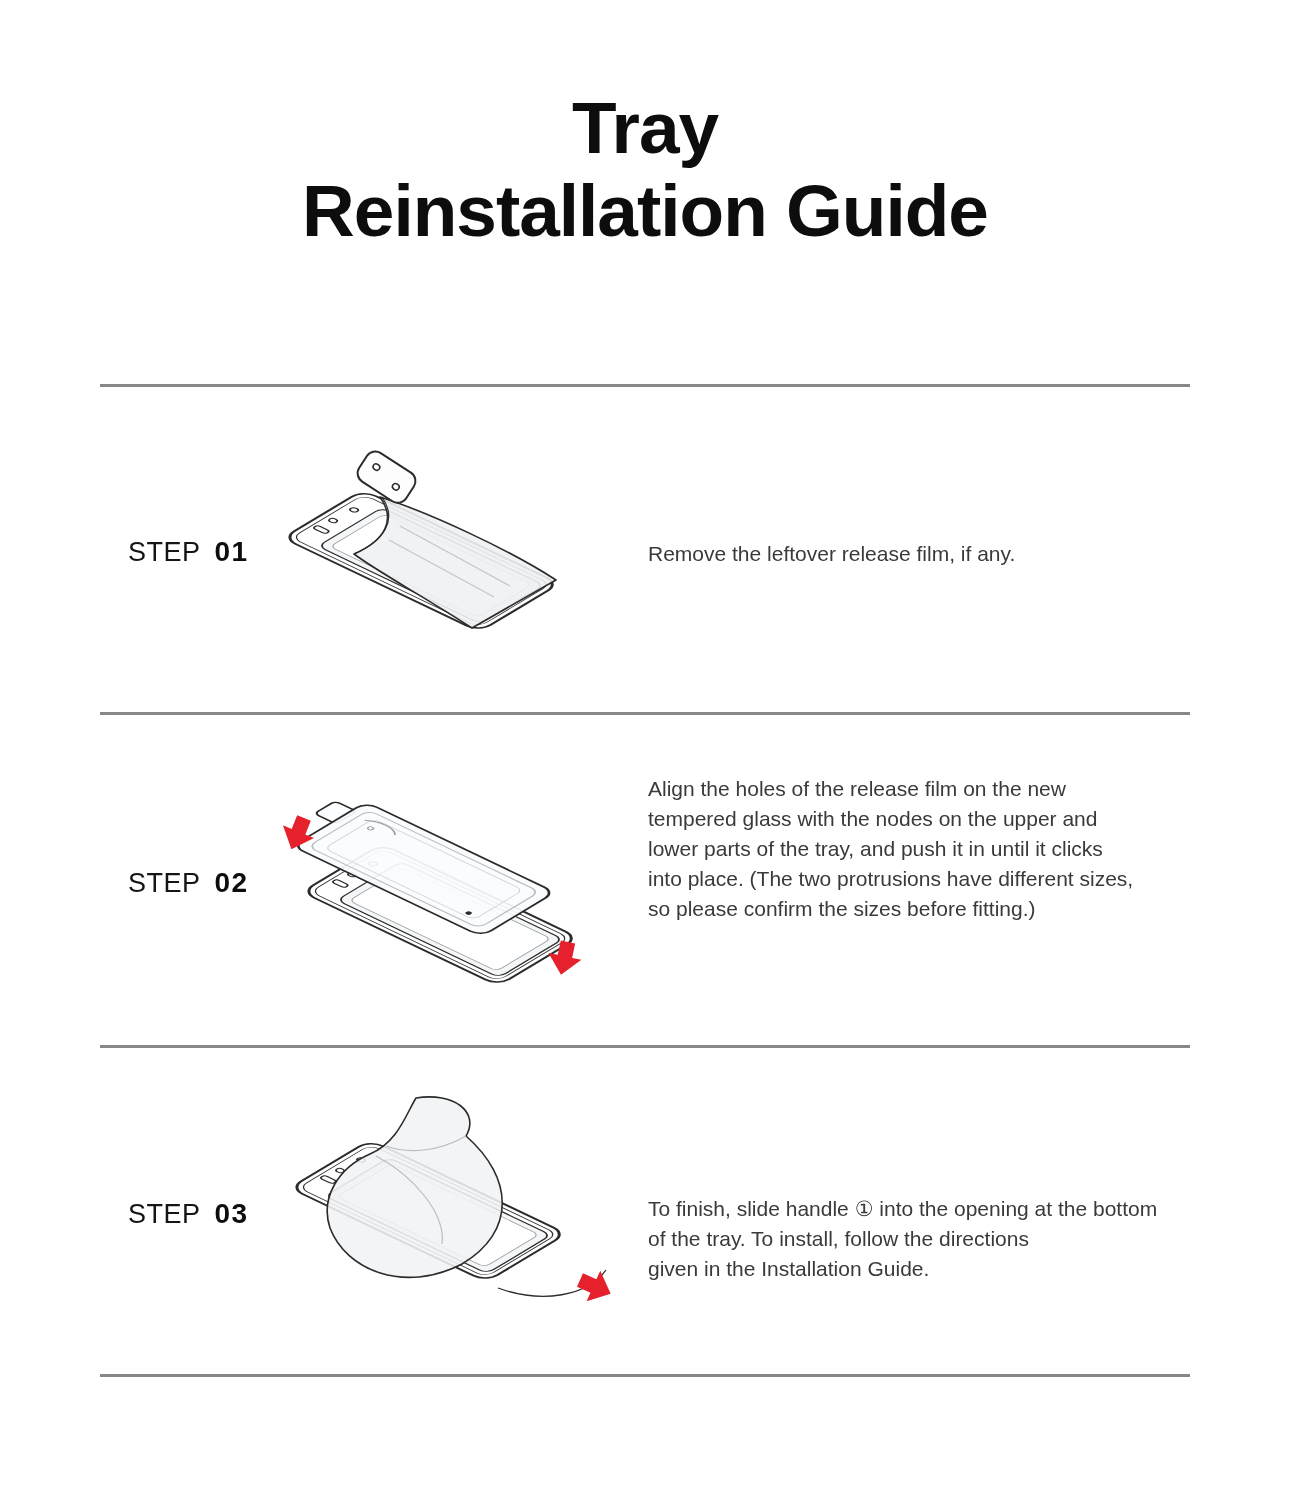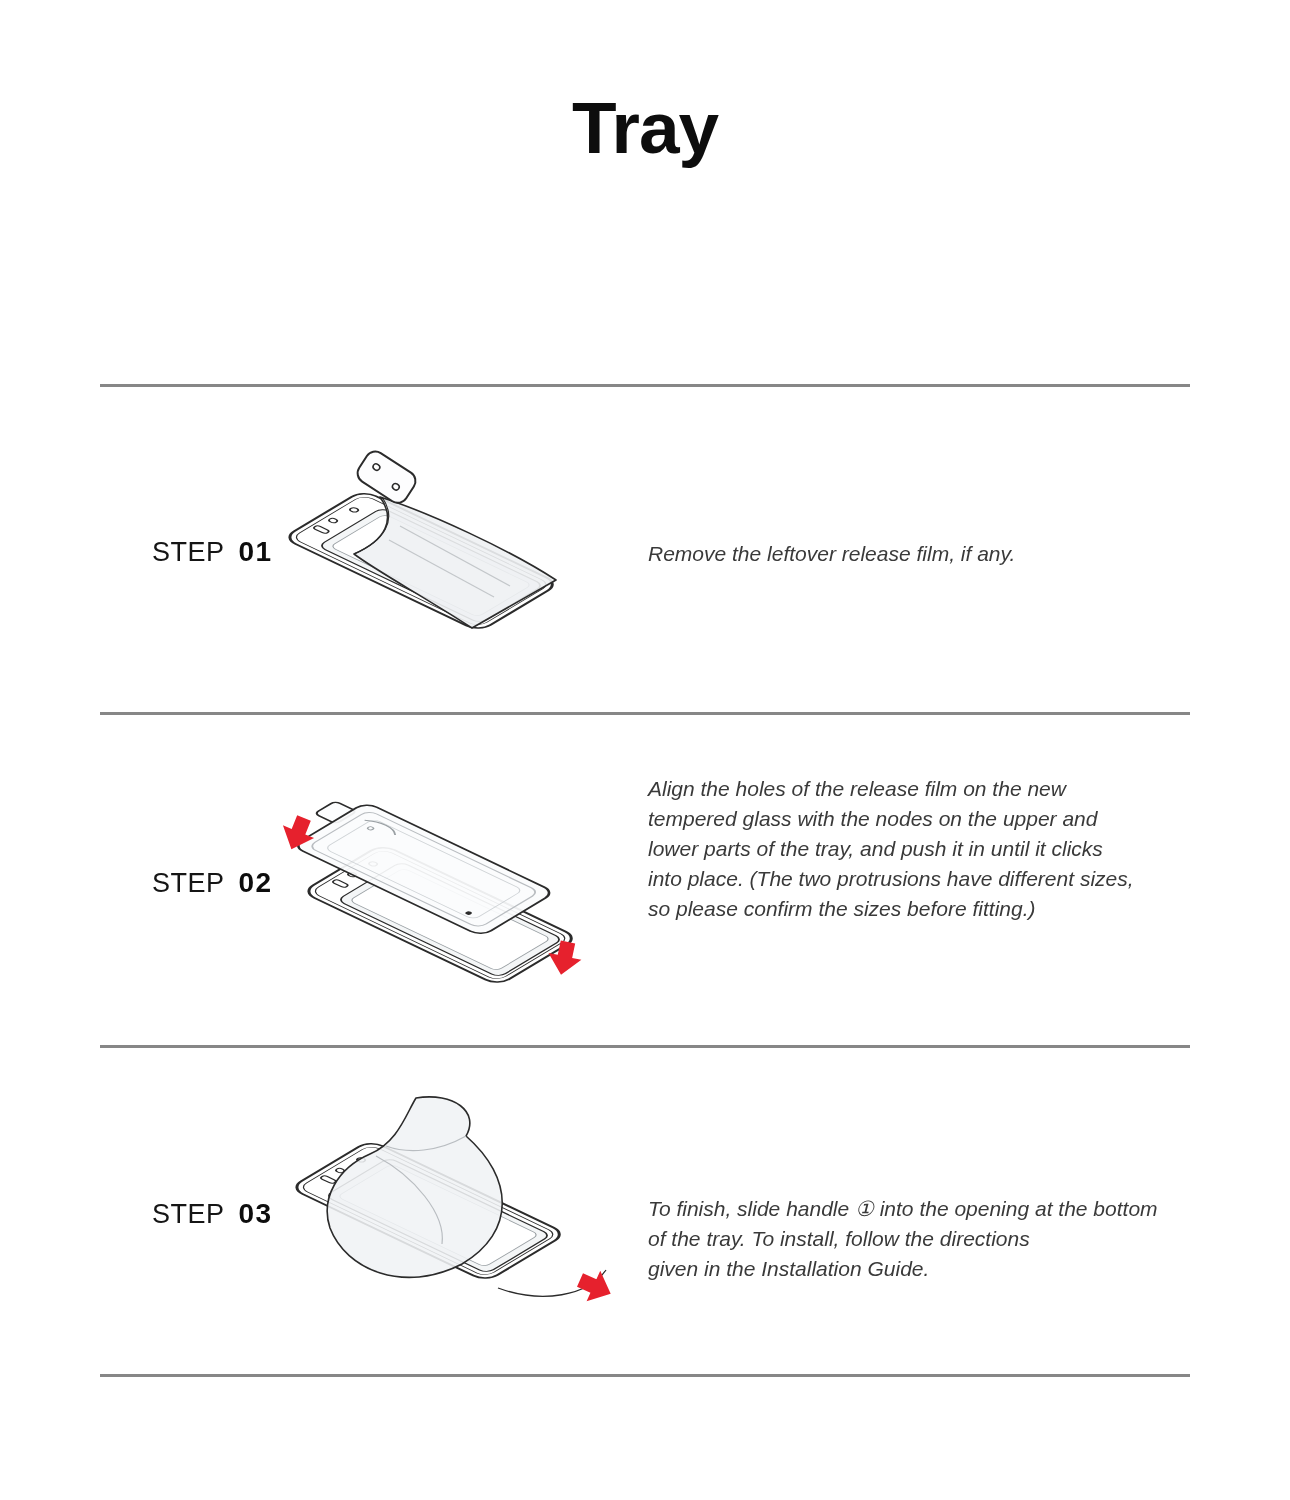--- a/index.html
+++ b/index.html
@@ -11,29 +11,29 @@
     position:absolute; top:86px; left:0; width:100%; margin:0;
     text-align:center; font-size:73px; line-height:83px;
     font-weight:800; letter-spacing:-1px; color:#0d0d0d;
   }
   .divider {
     position:absolute; left:100px; width:1090px; height:3px;
     background:#878787;
   }
   .step-label {
     position:absolute; left:128px; font-size:27px; color:#151515;
-    letter-spacing:0.5px; white-space:nowrap;margin-left:24px;
+    letter-spacing:0.5px; white-space:nowrap;
   }
   .step-label .num {
     font-weight:800; font-size:28px; margin-left:14px; letter-spacing:1.5px;
     color:#0d0d0d;
   }
   .step-desc {
     position:absolute; left:648px; font-size:21px; line-height:30px;
-    color:#3a3a3a; white-space:pre-line; max-width:560px;font-style:italic;
+    color:#3a3a3a; white-space:pre-line; max-width:560px;
   }
   .illo { position:absolute; }
   .defs-holder { position:absolute; width:0; height:0; overflow:hidden; }
 </style>
 </head>
 <body>
 
 <div class="page">
 
   <svg class="defs-holder" aria-hidden="true">
@@ -44,21 +44,21 @@
         <rect x="30" y="10" width="180" height="80" rx="8" fill="#f4f6f7" stroke="#2b2b2b" stroke-width="1.5"></rect>
         <rect x="38" y="16" width="164" height="68" rx="6" fill="#ffffff" stroke="#9aa0a4" stroke-width="1"></rect>
         <ellipse cx="15" cy="28" rx="3.5" ry="3" fill="#ffffff" stroke="#2b2b2b" stroke-width="1.5"></ellipse>
         <ellipse cx="13" cy="52" rx="3.5" ry="3" fill="#ffffff" stroke="#2b2b2b" stroke-width="1.5"></ellipse>
         <rect x="8" y="66" width="14" height="6" rx="3" fill="#ffffff" stroke="#2b2b2b" stroke-width="1.5"></rect>
       </g>
       <path id="red-arrow" d="M-7,0 L7,0 L7,14 L16,14 L0,32 L-16,14 L-7,14 Z" fill="#e6212d"></path>
     </defs>
   </svg>
 
-  <h1 class="title"><span>Tray</span><br></h1>
+  <h1 class="title"><span>Tray</span><br><span>Reinstallation Guide</span></h1>
 
   <div class="divider" style="top:384px;"></div>
   <div class="divider" style="top:712px;"></div>
   <div class="divider" style="top:1045px;"></div>
   <div class="divider" style="top:1374px;"></div>
 
   <div class="step-label" style="top:536px;"><span>STEP</span><span class="num">01</span></div>
 
   <div class="illo" style="left:258px; top:442px;">
     <svg width="420" height="225" viewBox="0 0 420 225">

